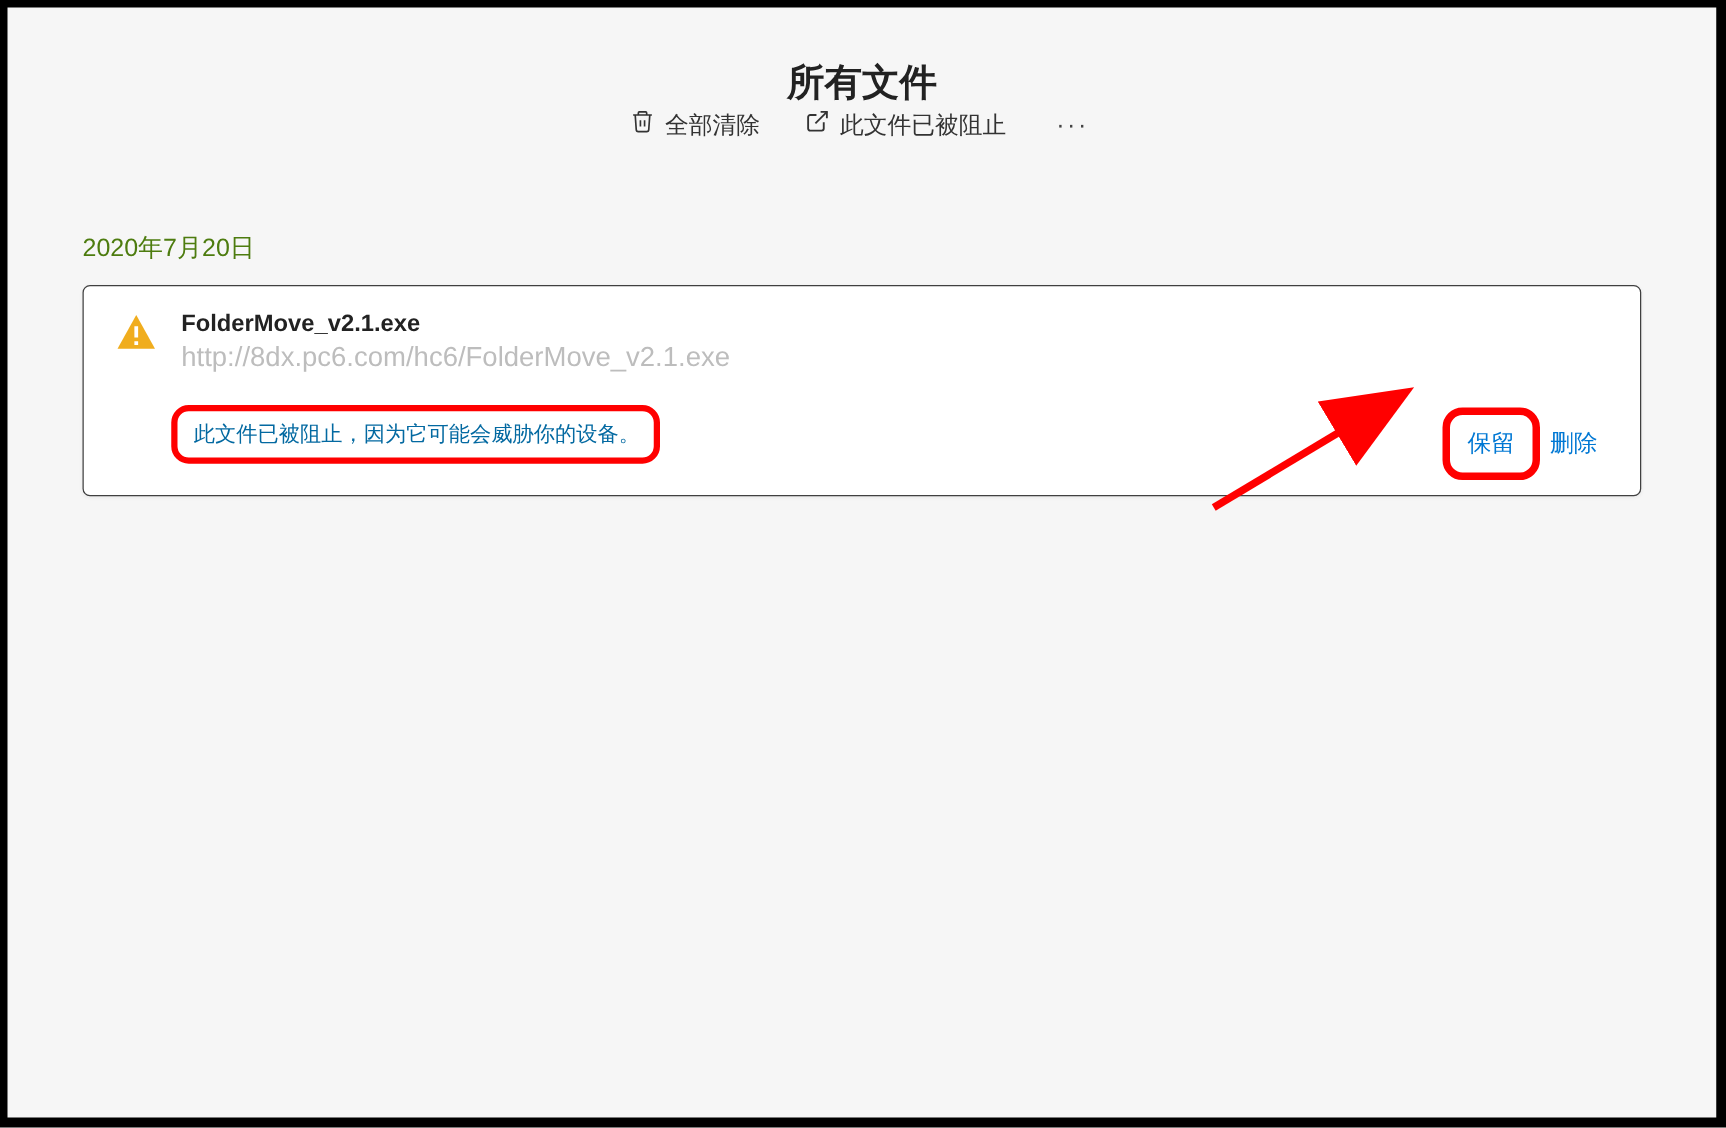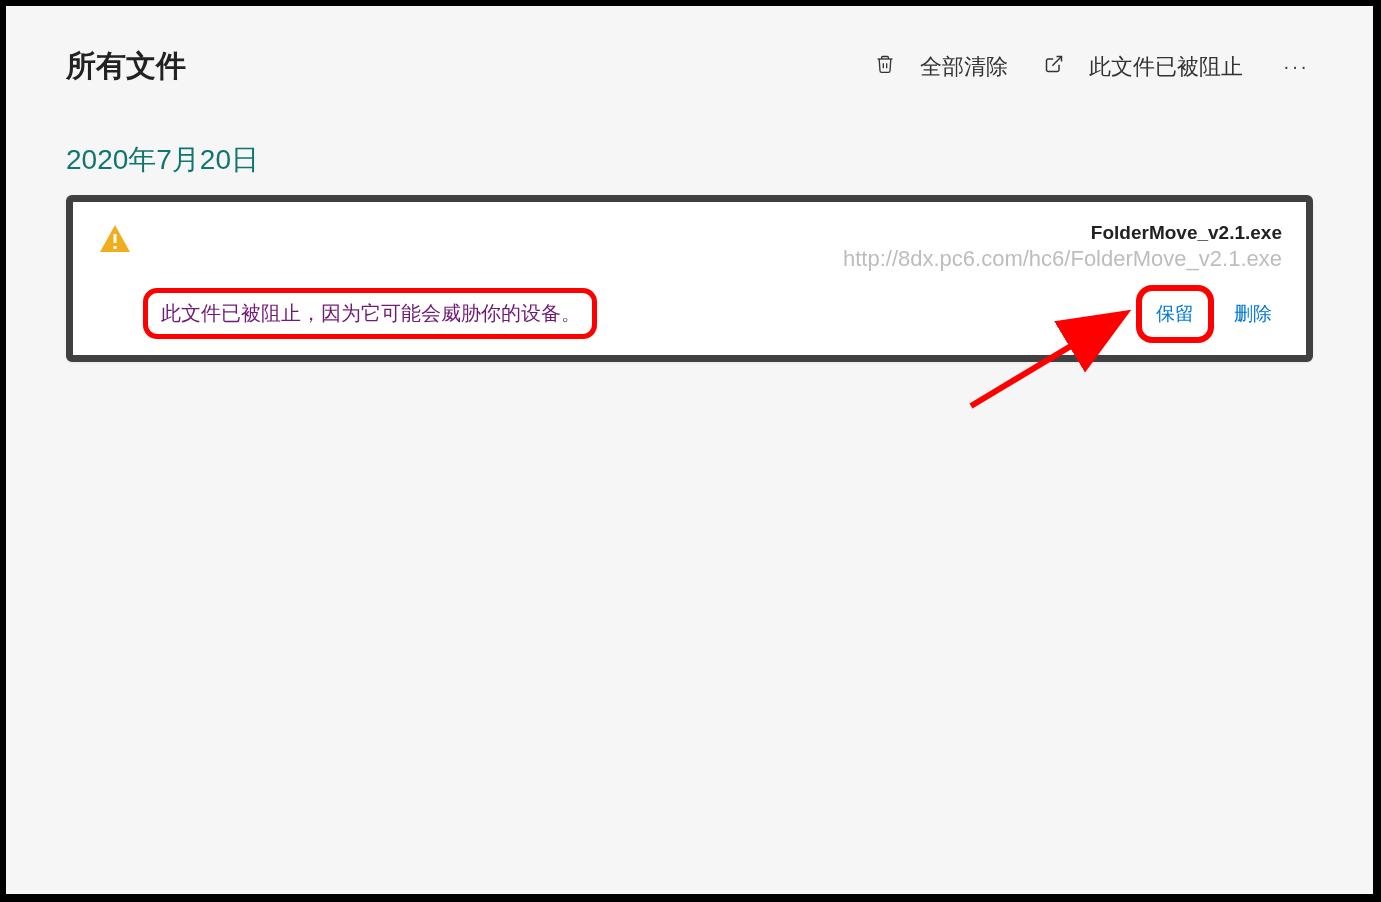--- a/index.html
+++ b/index.html
@@ -13,65 +13,65 @@
       border-right: 8px solid #000;
       border-bottom: 8px solid #000;
     }
     .page {
       padding: 40px 60px;
     }
     .header {
       display: flex;
       justify-content: space-between;
       align-items: center;
-      margin-bottom: 54px;
+      margin-bottom: 72px;
+      flex-direction: column;
     }
     .title {
       font-size: 30px;
       font-weight: 700;
       color: #222;
     }
     .header-actions {
       display: flex;
       align-items: center;
       gap: 36px;
     }
     .action-item {
       display: flex;
       align-items: center;
-      gap: 25px;
-      font-size: 22px;
+      gap: 8px;
+      font-size: 19px;
       color: #333;
       cursor: pointer;
     }
     .action-item svg { width: 20px; height: 20px; }
     .more-icon {
       display: flex;
       align-items: center;
       cursor: pointer;
       padding: 0 4px;
     }
     .more-icon span {
       font-size: 20px;
       letter-spacing: 2px;
       color: #444;
     }
     .date-label {
-      font-size: 28px;
-      color: #0f766e;
+      font-size: 20px;
+      color: #4d7c0f;
       margin-bottom: 16px;
     }
     .download-card {
       background: #fff;
       border-radius: 6px;
       box-shadow: 0 1px 3px rgba(0,0,0,0.05);
-      border: 7px solid #404040;
+      border: 1px solid #404040;
       padding: 20px 24px 22px 24px;
       position: relative;
-      text-align: right;
     }
     .card-top {
       display: flex;
       align-items: flex-start;
       gap: 18px;
     }
     .warning-icon svg { width: 36px; height: 36px; }
     .file-info { flex: 1; }
     .file-name {
       font-size: 19px;
@@ -83,40 +83,41 @@
       font-size: 22px;
       color: #bdbdbd;
     }
     .card-bottom {
       display: flex;
       align-items: center;
       margin-top: 22px;
       padding-left: 54px;
     }
     .blocked-msg {
-      font-size: 20px;
-      color: #701a75;
+      font-size: 17px;
+      color: #0369a1;
       position: relative;
       padding: 6px 10px;
     }
     .highlight-box {
       position: absolute;
       left: -8px;
       top: -6px;
       right: -6px;
       bottom: -6px;
       border: 5px solid #ff0000;
       border-radius: 14px;
       pointer-events: none;
     }
     .actions-right {
       margin-left: auto;
       display: flex;
       align-items: center;
-      gap: 20px;
+      gap: 8px;
+      margin-top: 15px;
     }
     .link-btn {
       color: #0078d4;
       font-size: 19px;
       cursor: pointer;
       position: relative;
       padding: 6px 10px;
     }
     .keep-box {
       position: absolute;

